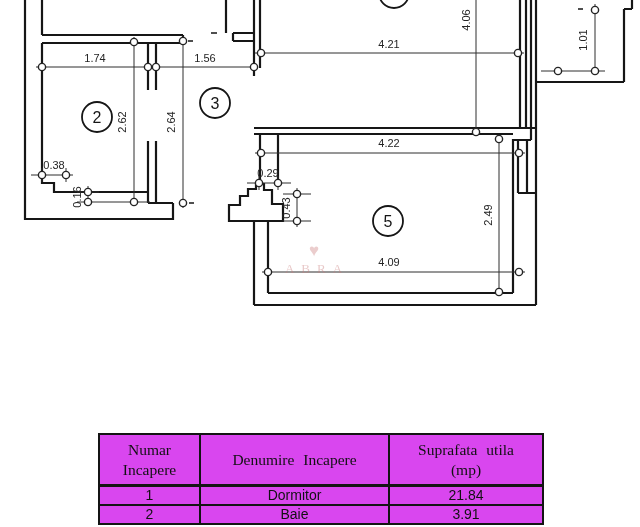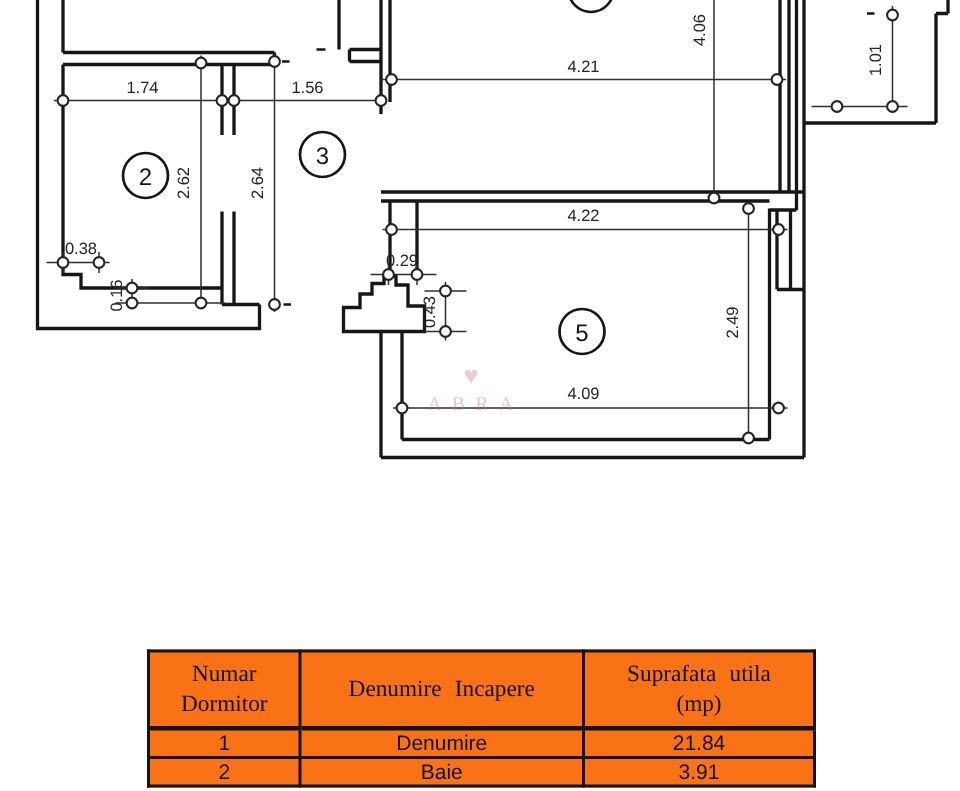--- a/index.html
+++ b/index.html
@@ -16,21 +16,21 @@
   .roomcirc{fill:none;stroke:#161616;stroke-width:1.8;}
   .roomtxt{font-family:"Liberation Sans",sans-serif;font-size:16px;fill:#161616;text-anchor:middle;}
   .wm-heart{font-size:17px;fill:rgba(205,130,130,0.40);text-anchor:middle;}
   .wm-brand{font-family:"Liberation Serif",serif;font-size:13px;letter-spacing:7px;
             fill:rgba(200,125,125,0.42);text-anchor:middle;}
 
   
   .areas-table{
     position:absolute;left:98px;top:433px;
     border-collapse:collapse;table-layout:fixed;
-    background:#f97316;
+    background:#d946ef;
   }
   .areas-table td{
     border:2px solid #141414;
     text-align:center;vertical-align:middle;
     padding:0 2px;overflow:hidden;white-space:nowrap;
   }
   .areas-table .hdr td{
     border-bottom:3px solid #141414;
     font-family:"Liberation Serif",serif;
     font-size:15.5px;color:#111;height:49px;line-height:1.25;
@@ -144,31 +144,31 @@
     <text class="wm-heart" x="314" y="256">♥</text>
     <text class="wm-brand" x="317" y="273">ABRA</text>
   </g>
 </svg>
 
 <table class="areas-table">
   <tbody>
     <tr class="hdr">
       <td class="c1">
         <span>Numar</span><br>
-        <span>Dormitor</span>
+        <span>Incapere</span>
       </td>
       <td class="c2">Denumire Incapere</td>
       <td class="c3">
         <span>Suprafata utila</span><br>
         <span>(mp)</span>
       </td>
     </tr>
     <tr class="datarow">
       <td>1</td>
-      <td>Denumire</td>
+      <td>Dormitor</td>
       <td>21.84</td>
     </tr>
     <tr class="datarow">
       <td>2</td>
       <td>Baie</td>
       <td>3.91</td>
     </tr>
   </tbody>
 </table>
 

